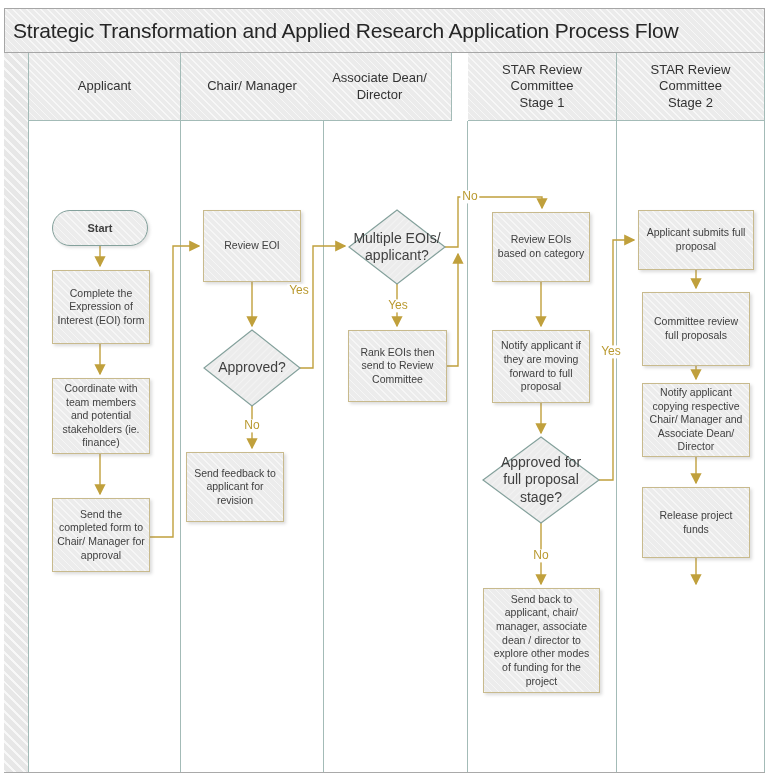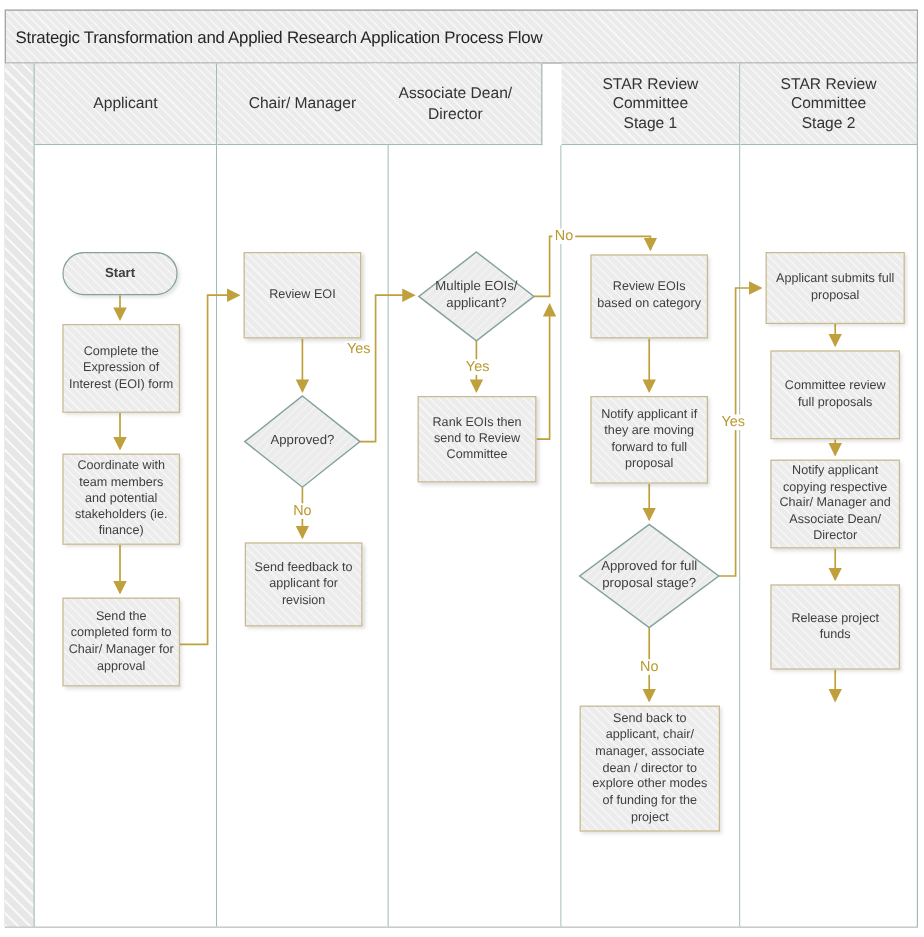--- a/index.html
+++ b/index.html
@@ -14,21 +14,21 @@
   .outer{
     position:absolute;left:4px;top:8px;width:761px;height:765px;
     border:1px solid #a9a9a9;box-sizing:border-box;
   }
   .title-bar{
     position:absolute;left:4px;top:8px;width:761px;height:45px;
     border:1px solid #a6a6a6;box-sizing:border-box;
     display:flex;align-items:center;
   }
   .title-text{
-    font-size:14px;color:#262626;padding-left:8px;white-space:nowrap;
+    font-size:21px;color:#262626;padding-left:8px;white-space:nowrap;
     letter-spacing:-0.2px;
   }
   .strip{
     position:absolute;left:4px;top:53px;width:25px;height:719px;
     border-right:1px solid #a3bbb7;box-sizing:border-box;
     background-color:#e7e7e7;
     background-image:repeating-linear-gradient(45deg, rgba(255,255,255,.7) 0px, rgba(255,255,255,.7) 2px, rgba(0,0,0,0) 2px, rgba(0,0,0,0) 7px);
   }
   .lane-header{
     position:absolute;top:53px;height:68px;box-sizing:border-box;
@@ -56,21 +56,21 @@
     display:flex;align-items:center;justify-content:center;text-align:center;
     font-size:11px;color:#3f3f3f;
     background-color:#ececec;
     background-image:repeating-linear-gradient(45deg, rgba(255,255,255,.55) 0px, rgba(255,255,255,.55) 1.2px, rgba(0,0,0,0) 1.2px, rgba(0,0,0,0) 5px);
     border:1.4px solid #84a19c;border-radius:19px;
     box-shadow:2px 2px 3px rgba(130,130,130,.22);
     font-weight:bold;
   }
   .dlabel{
     position:absolute;display:flex;align-items:center;justify-content:center;
-    text-align:center;font-size:11px;line-height:1.25;color:#3f3f3f;
+    text-align:center;font-size:14px;line-height:1.25;color:#3f3f3f;
     pointer-events:none;
   }
   .elabel{
     position:absolute;transform:translate(-50%,-50%);
     font-size:12px;color:#b9992f;background:#ffffff;padding:0 2px;line-height:1.1;
   }
   .hdr-w1{max-width:120px;} .hdr-w2{max-width:112px;} .hdr-w3{max-width:96px;}
 </style>
 </head>
 <body>
@@ -146,21 +146,21 @@
     </g>
   </svg>
 
   <div class="pill" style="left:52px;top:210px;width:96px;height:36px;">Start</div>
   <div class="process" style="left:52px;top:270px;width:98px;height:74px;">Complete the Expression of Interest (EOI) form</div>
   <div class="process" style="left:52px;top:378px;width:98px;height:76px;">Coordinate with team members and potential stakeholders (ie. finance)</div>
   <div class="process" style="left:52px;top:498px;width:98px;height:74px;">Send the completed form to Chair/ Manager for approval</div>
 
   <div class="process" style="left:203px;top:210px;width:98px;height:72px;">Review EOI</div>
   <div class="dlabel" style="left:210px;top:352px;width:84px;height:32px;">Approved?</div>
-  <div class="process" style="left:204px;top:452px;width:98px;height:70px;text-align:center;">Send feedback to applicant for revision</div>
+  <div class="process" style="left:186px;top:452px;width:98px;height:70px;text-align:center;">Send feedback to applicant for revision</div>
 
   <div class="dlabel" style="left:352px;top:231px;width:90px;height:32px;">Multiple EOIs/ applicant?</div>
   <div class="process" style="left:348px;top:330px;width:99px;height:72px;">Rank EOIs then send to Review Committee</div>
 
   <div class="process" style="left:492px;top:212px;width:98px;height:70px;">Review EOIs based on category</div>
   <div class="process" style="left:492px;top:330px;width:98px;height:73px;">Notify applicant if they are moving forward to full proposal</div>
   <div class="dlabel" style="left:491px;top:464px;width:100px;height:32px;">Approved for full proposal stage?</div>
   <div class="process" style="left:483px;top:588px;width:117px;height:105px;">Send back to applicant, chair/ manager, associate dean / director to explore other modes of funding for the project</div>
 
   <div class="process" style="left:638px;top:210px;width:116px;height:60px;">Applicant submits full proposal</div>

